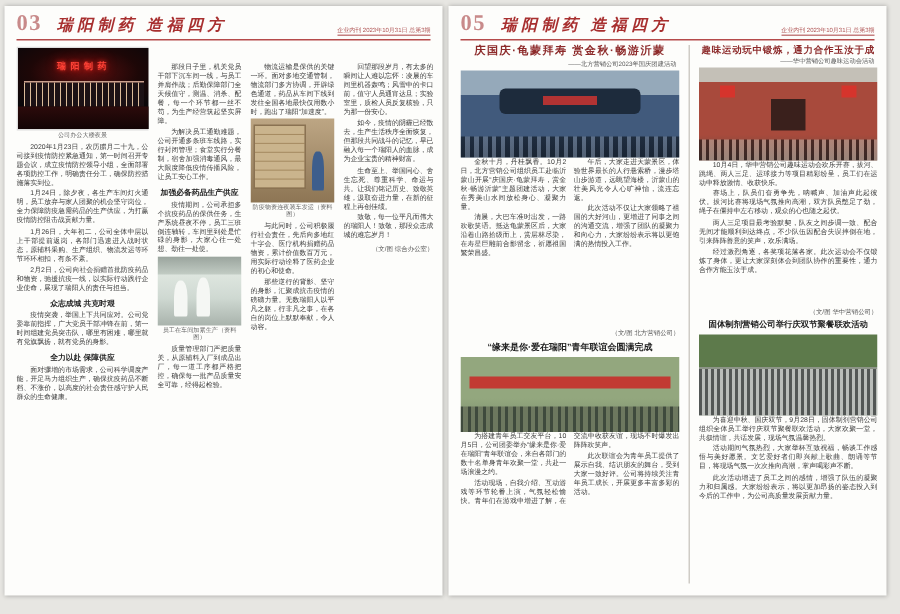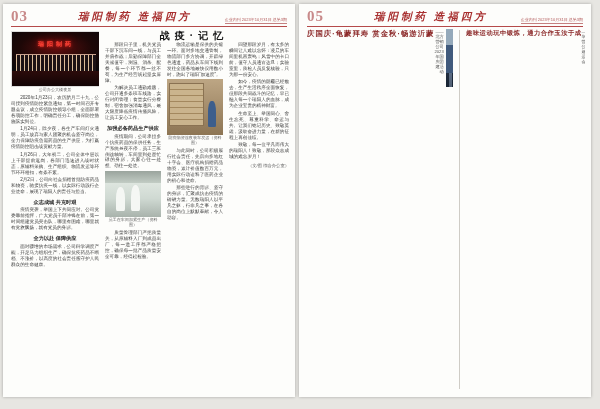--- a/index.html
+++ b/index.html
@@ -3,21 +3,21 @@
 <meta charset="utf-8">
 <style>
   html,body{margin:0;padding:0;}
   body{width:600px;height:409px;background:#e7e6e2;font-family:"Liberation Sans",sans-serif;overflow:hidden;}
   .spread{display:flex;gap:4px;padding:4px 3px;width:594px;height:401px;box-sizing:border-box;}
   .page{position:relative;flex:1;background:#fdfdfb;box-shadow:0 0 3px rgba(0,0,0,.28);overflow:hidden;}
 
   
   .ph{position:absolute;top:5px;left:8px;right:8px;height:16px;}
   .pno{position:absolute;left:0;bottom:0;font-family:"Liberation Serif",serif;font-size:15px;font-weight:bold;color:#c88a8a;letter-spacing:1px;margin-top:13px;}
-  .brand{position:absolute;left:27px;bottom:1px;font-family:"Liberation Serif",serif;font-style:italic;font-weight:bold;font-size:10.5px;color:#a83030;letter-spacing:3px;white-space:nowrap;margin-left:40px;}
+  .brand{position:absolute;left:27px;bottom:1px;font-family:"Liberation Serif",serif;font-style:italic;font-weight:bold;font-size:10.5px;color:#a83030;letter-spacing:3px;white-space:nowrap;}
   .issue{position:absolute;right:0;bottom:1px;font-size:4px;color:#b05555;border-bottom:1px solid #c58080;padding-bottom:1px;}
   .rule{position:absolute;top:22px;left:8px;right:8px;height:0;border-top:1px solid #b54a4a;}
 
   
   .para{font-size:4.6px;line-height:1.3;color:#3a3a3a;text-align:justify;text-indent:2em;margin:0 0 1.5px 0;}
   .subhead{font-size:5.2px;font-weight:bold;color:#1d1d1d;text-align:center;margin:2.5px 0 1.5px 0;}
   .cap{font-size:4.1px;color:#666;text-align:center;margin:1px 0 2px 0;line-height:1.2;}
   .attr{font-size:4.3px;color:#555;text-align:right;margin:1.5px 0;}
 
   
@@ -51,21 +51,21 @@
   .ph-redb{height:62px;background:linear-gradient(180deg,#c4c0b7 0 16%,#a84a3c 16% 72%,#6e4a3f 100%);}
   .ph-redb .door{position:absolute;left:40%;right:40%;top:34%;height:34%;background:#3a201c;}
   .ph-redb .f1,.ph-redb .f2{position:absolute;top:20%;width:8%;height:12%;background:#d6342c;}
   .ph-redb .f1{left:12%;} .ph-redb .f2{right:12%;}
   .ph-redb .crowd{position:absolute;left:0;right:0;bottom:0;height:22%;background:repeating-linear-gradient(90deg,rgba(20,18,20,.6) 0 2px,rgba(190,180,170,.55) 2px 5px);}
   .ph-crowd{height:54px;background:linear-gradient(180deg,#5d7a4b 0 40%,#8d9588 40% 100%);}
   .ph-crowd .ppl{position:absolute;left:0;right:0;bottom:0;height:58%;background:repeating-linear-gradient(90deg,rgba(25,25,35,.5) 0 2px,rgba(222,222,226,.55) 2px 4px);}
 
   
   .vrule{position:absolute;top:26px;bottom:8px;left:160px;width:0;border-left:1px solid #cfccc6;}
-  .art{position:absolute;top:25px;bottom:8px;display:flex;flex-direction:row;overflow:hidden;}
+  .art{position:absolute;top:25px;bottom:8px;display:flex;flex-direction:column;overflow:hidden;}
   .artA{left:8px;width:146px;}
   .artB{left:167px;width:119px;}
   .headA{margin:0 0 1px 0;font-size:7.4px;font-weight:bold;color:#8d2b2b;text-align:center;letter-spacing:1px;white-space:nowrap;}
   .headB{margin:0;font-size:6.3px;font-weight:bold;color:#8d2b2b;text-align:center;letter-spacing:.5px;white-space:nowrap;}
   .sub{font-size:4.2px;color:#555;text-align:right;margin:0 2px 2px 0;}
   .head2{font-size:6px;font-weight:bold;color:#222;text-align:center;margin:2px 0;white-space:nowrap;}
   .body2col{columns:2;column-gap:5px;overflow:hidden;flex:none;}
   .fill{flex:1 1 auto;overflow:hidden;}
 </style>
 </head>
@@ -73,21 +73,20 @@
 
 <div class="spread">
 
   <section class="page">
     <div class="ph">
       <span class="pno">03</span>
       <span class="brand">瑞阳制药  造福四方</span>
       <span class="issue">企业内刊 2023年10月31日 总第3期</span>
     </div>
     <div class="rule"></div>
-    <h1 class="mainhead">战疫·记忆</h1>
 
     <div class="col c1">
       <div class="photo ph-night">
         <div class="sign">瑞阳制药</div>
         <div class="bldg"></div>
         <div class="ground"></div>
       </div>
       <div class="cap">公司办公大楼夜景</div>
       <p class="para">2020年1月23日，农历腊月二十九，公司接到疫情防控紧急通知，第一时间召开专题会议，成立疫情防控领导小组，全面部署各项防控工作，明确责任分工，确保防控措施落实到位。</p>
       <p class="para">1月24日，除夕夜，各生产车间灯火通明，员工放弃与家人团聚的机会坚守岗位，全力保障防疫急需药品的生产供应，为打赢疫情防控阻击战贡献力量。</p>

